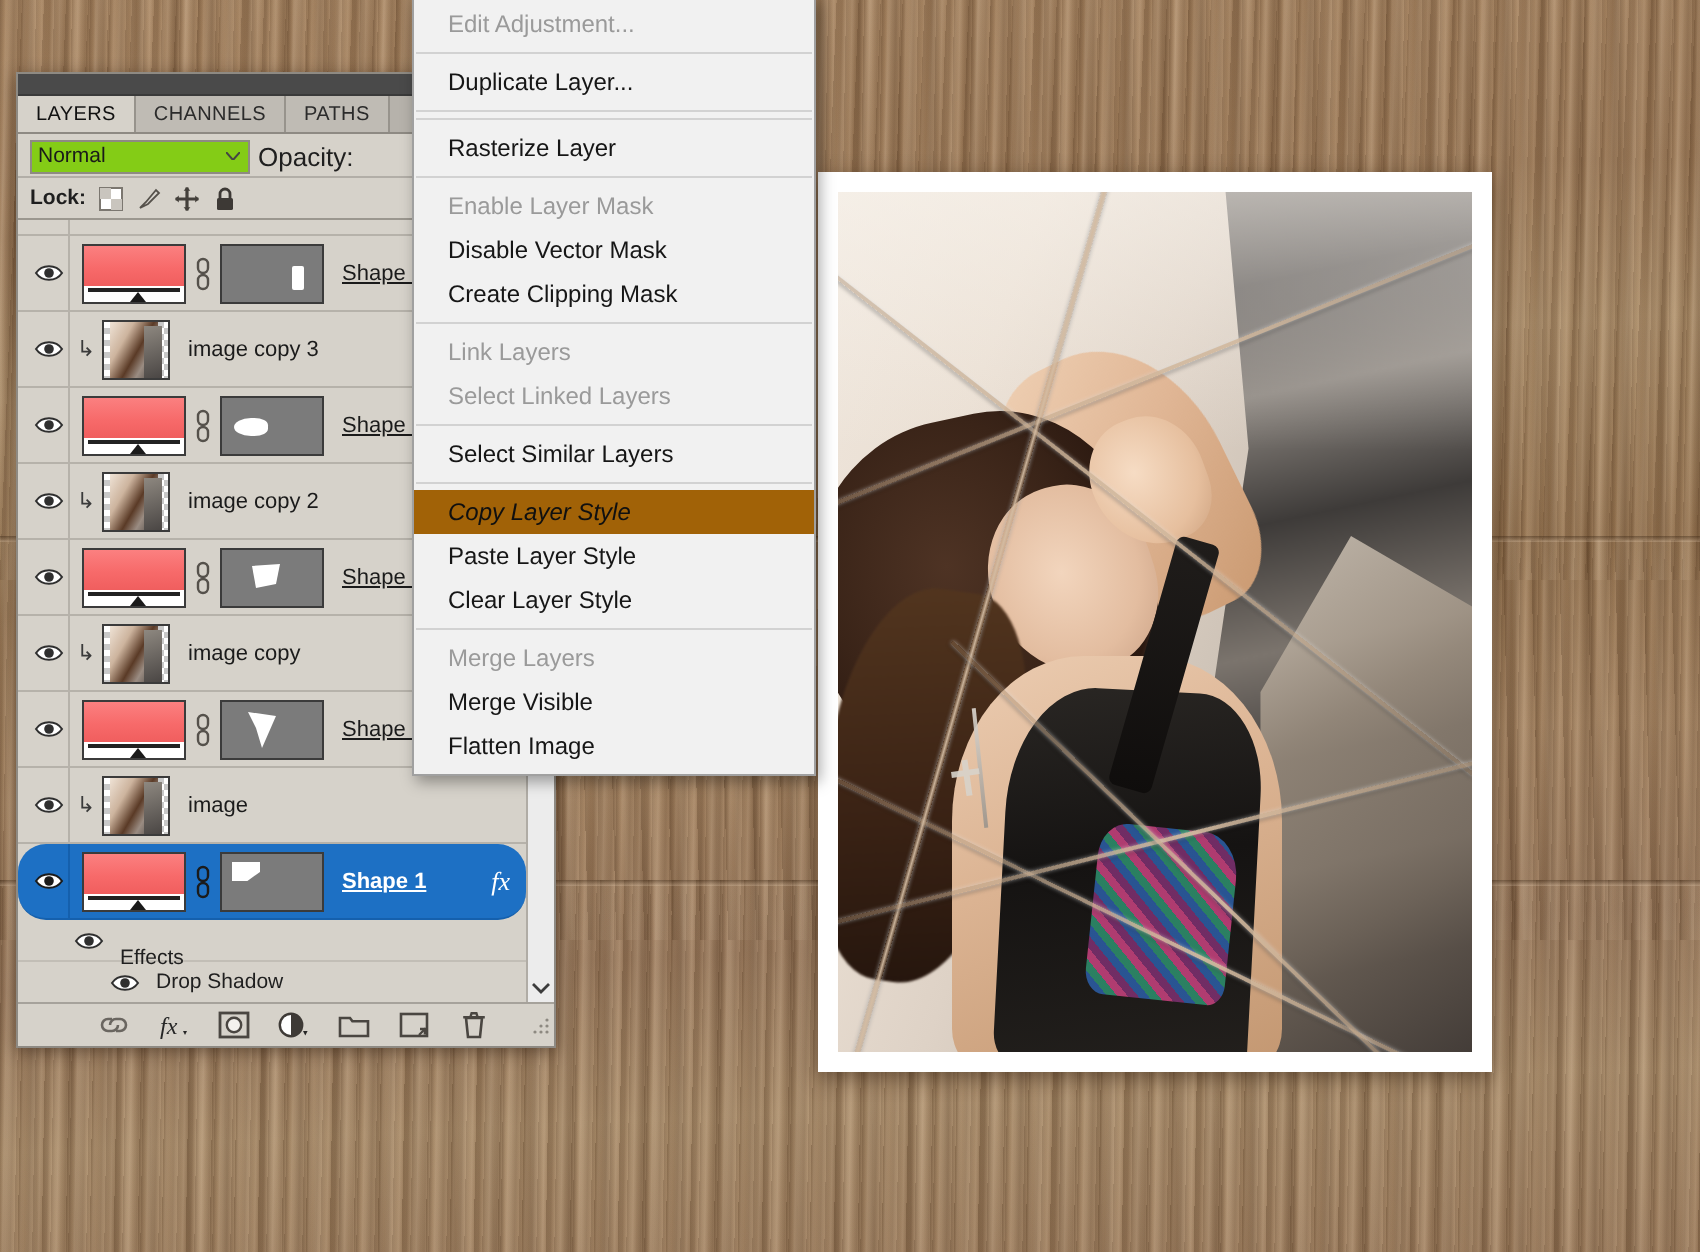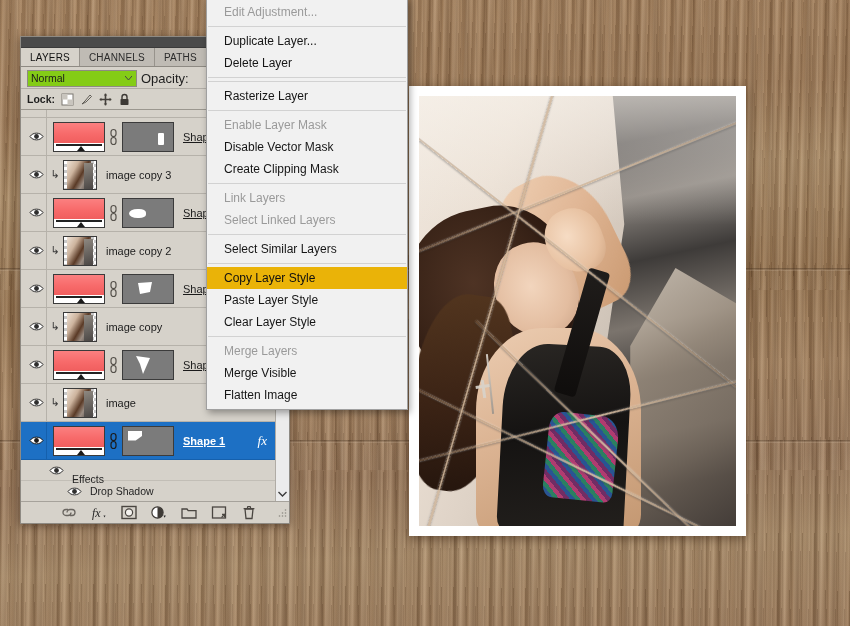--- a/index.html
+++ b/index.html
@@ -162,21 +162,21 @@
   
   #ph-lines { position:absolute; inset:0; }
   #ph-lines i {
     position:absolute; display:block;
     background: linear-gradient(90deg, rgba(150,122,94,.35), rgba(210,186,160,.95), rgba(150,122,94,.35));
     box-shadow: 0 0 2px rgba(255,255,255,.5), 0 1px 2px rgba(0,0,0,.35);
   }
 
   
   #layers-panel {
-    position:absolute; left:20px; top:36px; width:270px; height:488px;
+    position:absolute; left:8px; top:36px; width:270px; height:488px;
     background:#d6d2ca;
     border:1px solid #8e8a83;
     box-shadow: 0 2px 8px rgba(30,16,6,0.45);
     display:flex; flex-direction:column;
   }
   #panel-titlebar {
     height:11px; background:#4a4a4a; flex:0 0 auto;
     border-bottom:1px solid #3a3a3a;
   }
   #panel-tabs {
@@ -218,21 +218,21 @@
   #layer-list-wrap { flex:1 1 auto; display:flex; min-height:0; background:#d6d2ca; }
   #layer-list {
     flex:1 1 auto; overflow:hidden; position:relative;
     background:#d6d2ca;
   }
   .layer-row {
     display:flex; align-items:center; height:38px;
     border-bottom:1px solid #b6b2aa;
     padding-left:2px; position:relative;
   }
-  .layer-row.selected { background:#1d70c4; border-bottom-color:#1560ad; }
+  .layer-row.selected { background:#1d70c4; border-bottom-color:#1560ad;border-radius:14px; }
   .eye-cell { width:26px; display:flex; align-items:center; justify-content:center; flex:0 0 auto;}
   .eye { width:15px; height:11px; }
   .divider-v { position:absolute; left:25px; top:0; bottom:0; width:1px; background:#b6b2aa; }
 
   .clip-arrow { width:12px; flex:0 0 auto; text-align:center; font-size:11px; color:#3a3a3a; }
 
   .thumb-shape {
     width:52px; height:30px; flex:0 0 auto; margin-left:4px;
     border:1px solid #3b3b3b; background:#fff;
     position:relative; overflow:hidden;
@@ -310,21 +310,21 @@
     background:#f1f1f1; border:1px solid #a0a0a0;
     box-shadow: 2px 3px 7px rgba(0,0,0,0.35);
     padding:2px 0 3px 0;
   }
   .menu-item {
     height:22px; display:flex; align-items:center;
     padding-left:17px; font-size:12px; color:#161616;
     white-space:nowrap;
   }
   .menu-item.disabled { color:#9a9a9a; }
-  .menu-item.highlight { background:#eab308; color:#101010; }
+  .menu-item.highlight { background:#a16207; color:#101010;font-style:italic; }
   .menu-sep { height:1px; background:#d2d2d2; margin:3px 1px; }
 </style>
 </head>
 <body>
 
 <div id="wood-bg">
   <div id="wood-grain-a"></div>
   <div id="wood-grain-b"></div>
   <div id="wood-grain-c"></div>
   <div class="plank-seam" style="top:268px"></div>
@@ -673,21 +673,20 @@
       <circle cx="8.5" cy="8" r="0.8" fill="#8d8981"></circle>
     </svg>
   </div>
 </div>
 
 <div id="context-menu">
   <div class="menu-item disabled">Edit Adjustment...</div>
   <div class="menu-sep"></div>
 
   <div class="menu-item">Duplicate Layer...</div>
-  <div class="menu-item">Delete Layer</div>
   <div class="menu-sep"></div>
 
   <div class="menu-sep"></div>
 
   <div class="menu-item">Rasterize Layer</div>
   <div class="menu-sep"></div>
 
   <div class="menu-item disabled">Enable Layer Mask</div>
   <div class="menu-item">Disable Vector Mask</div>
   <div class="menu-item">Create Clipping Mask</div>

